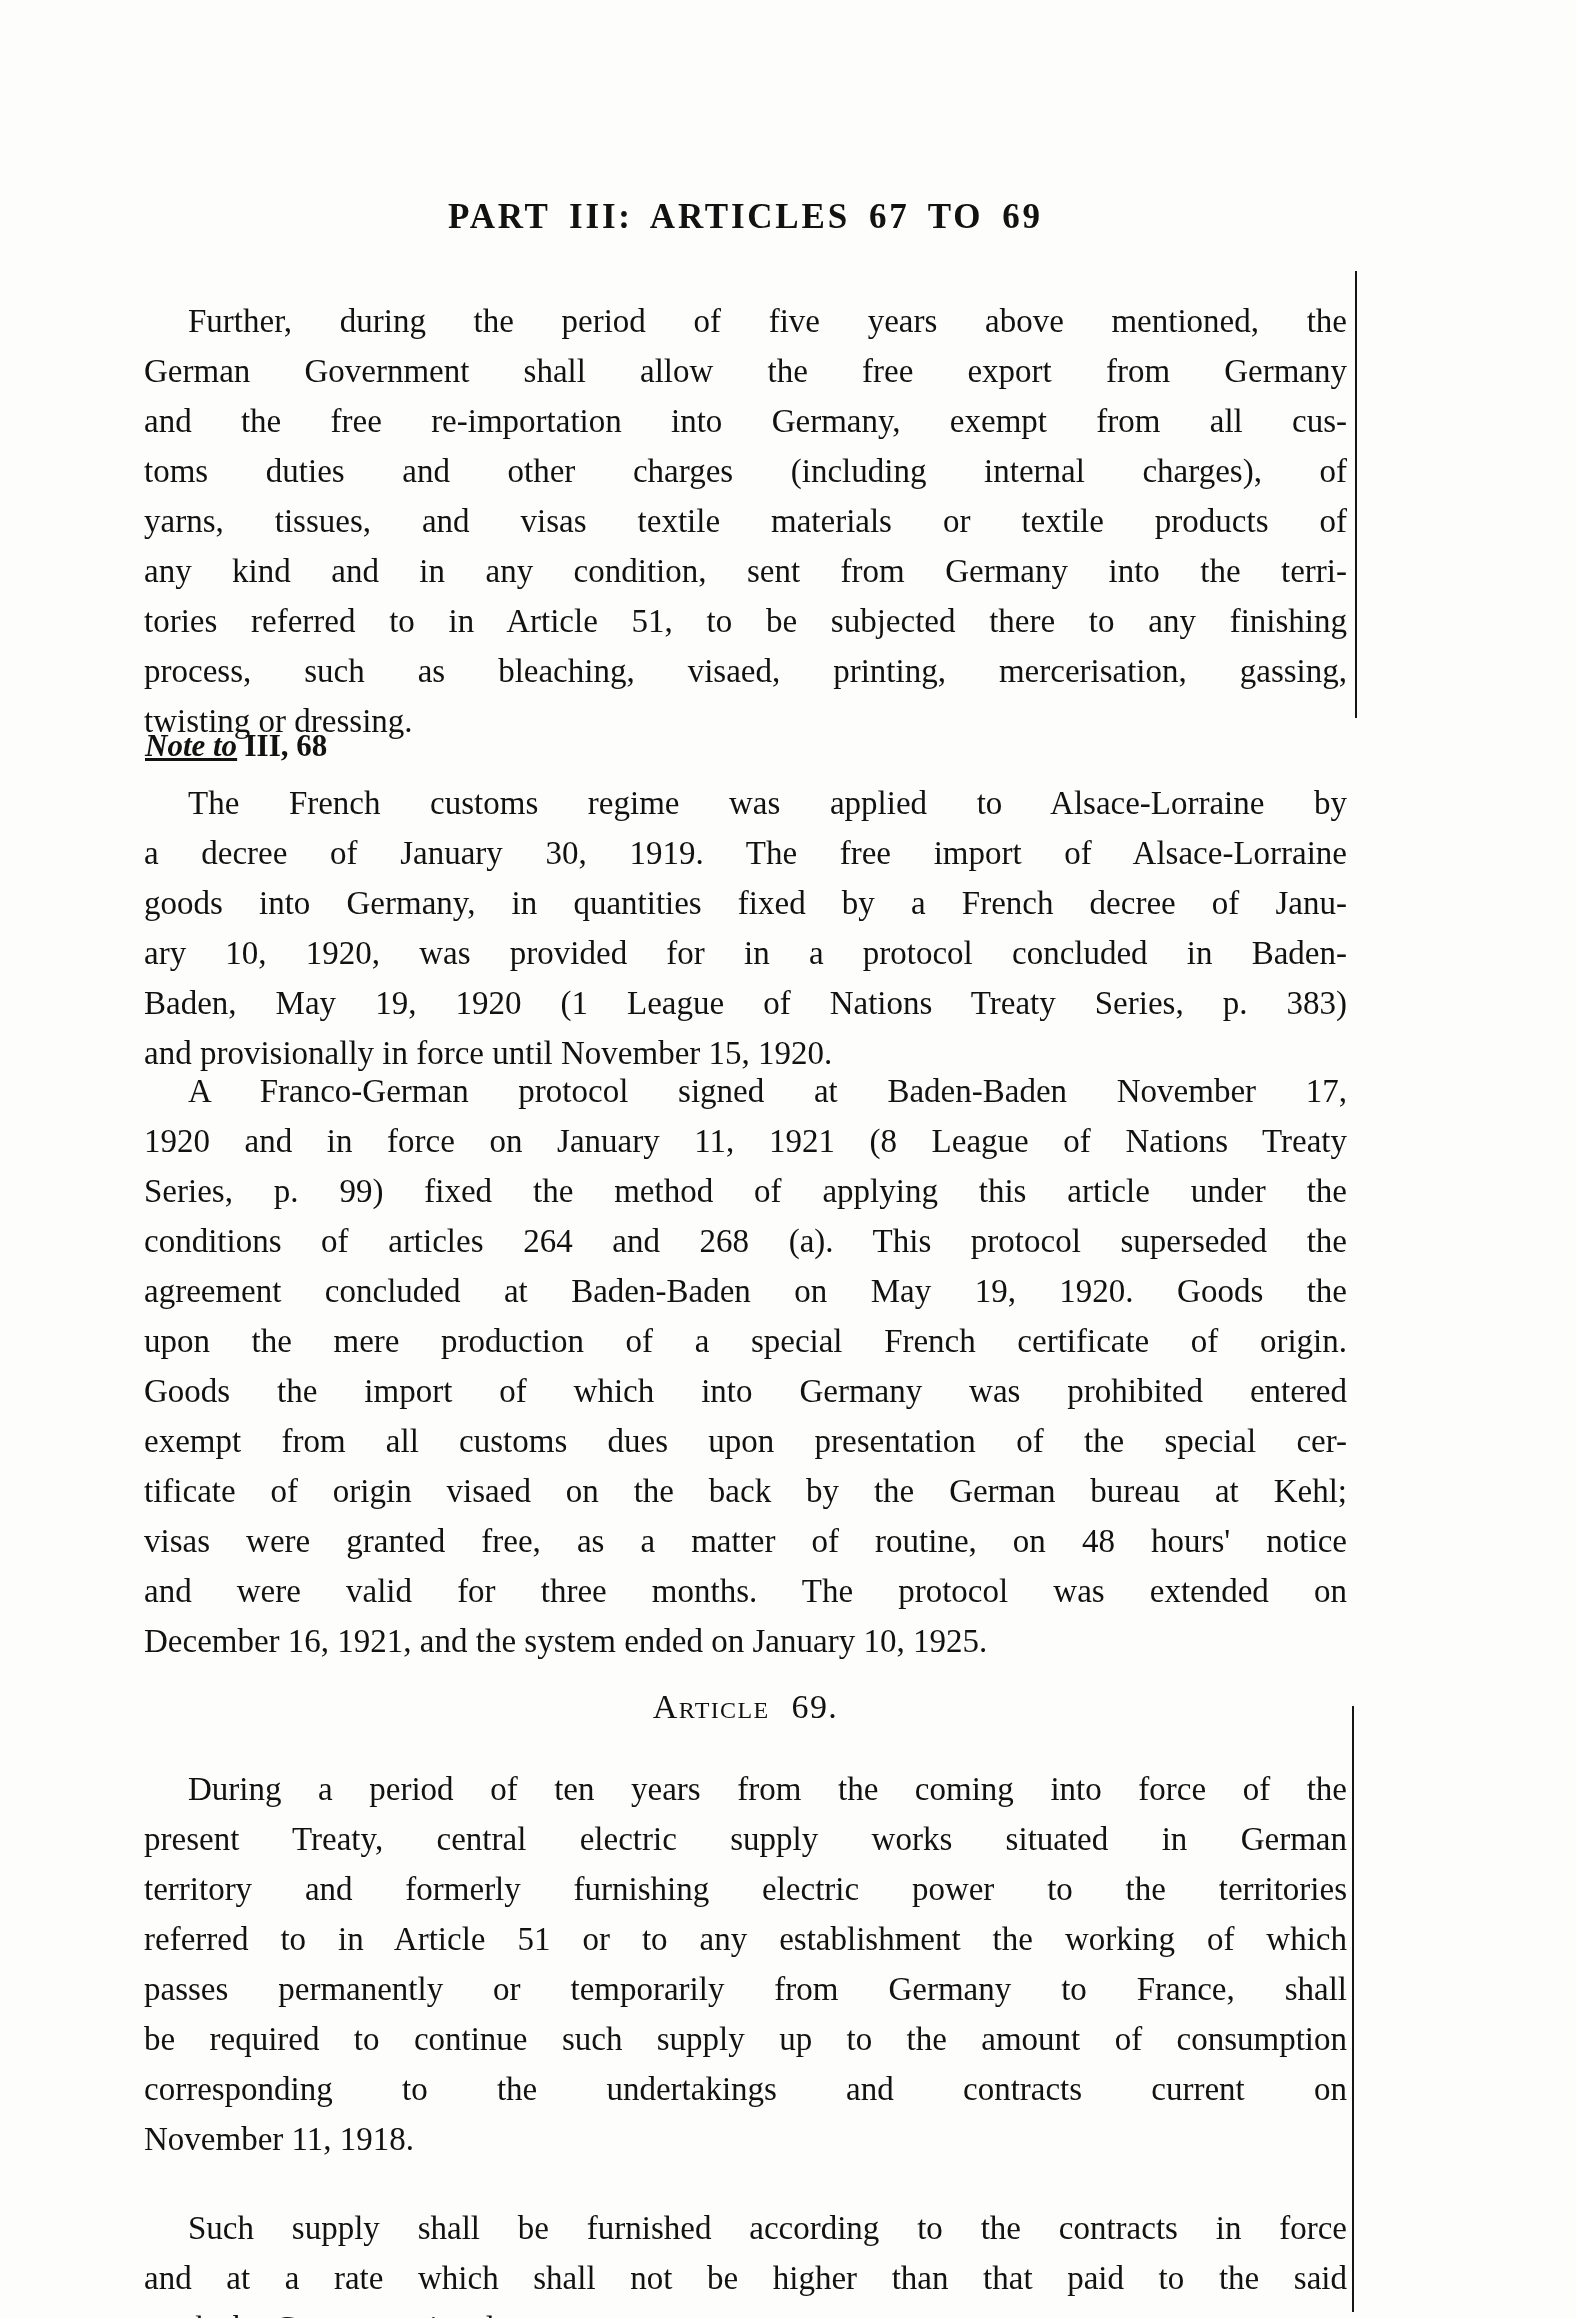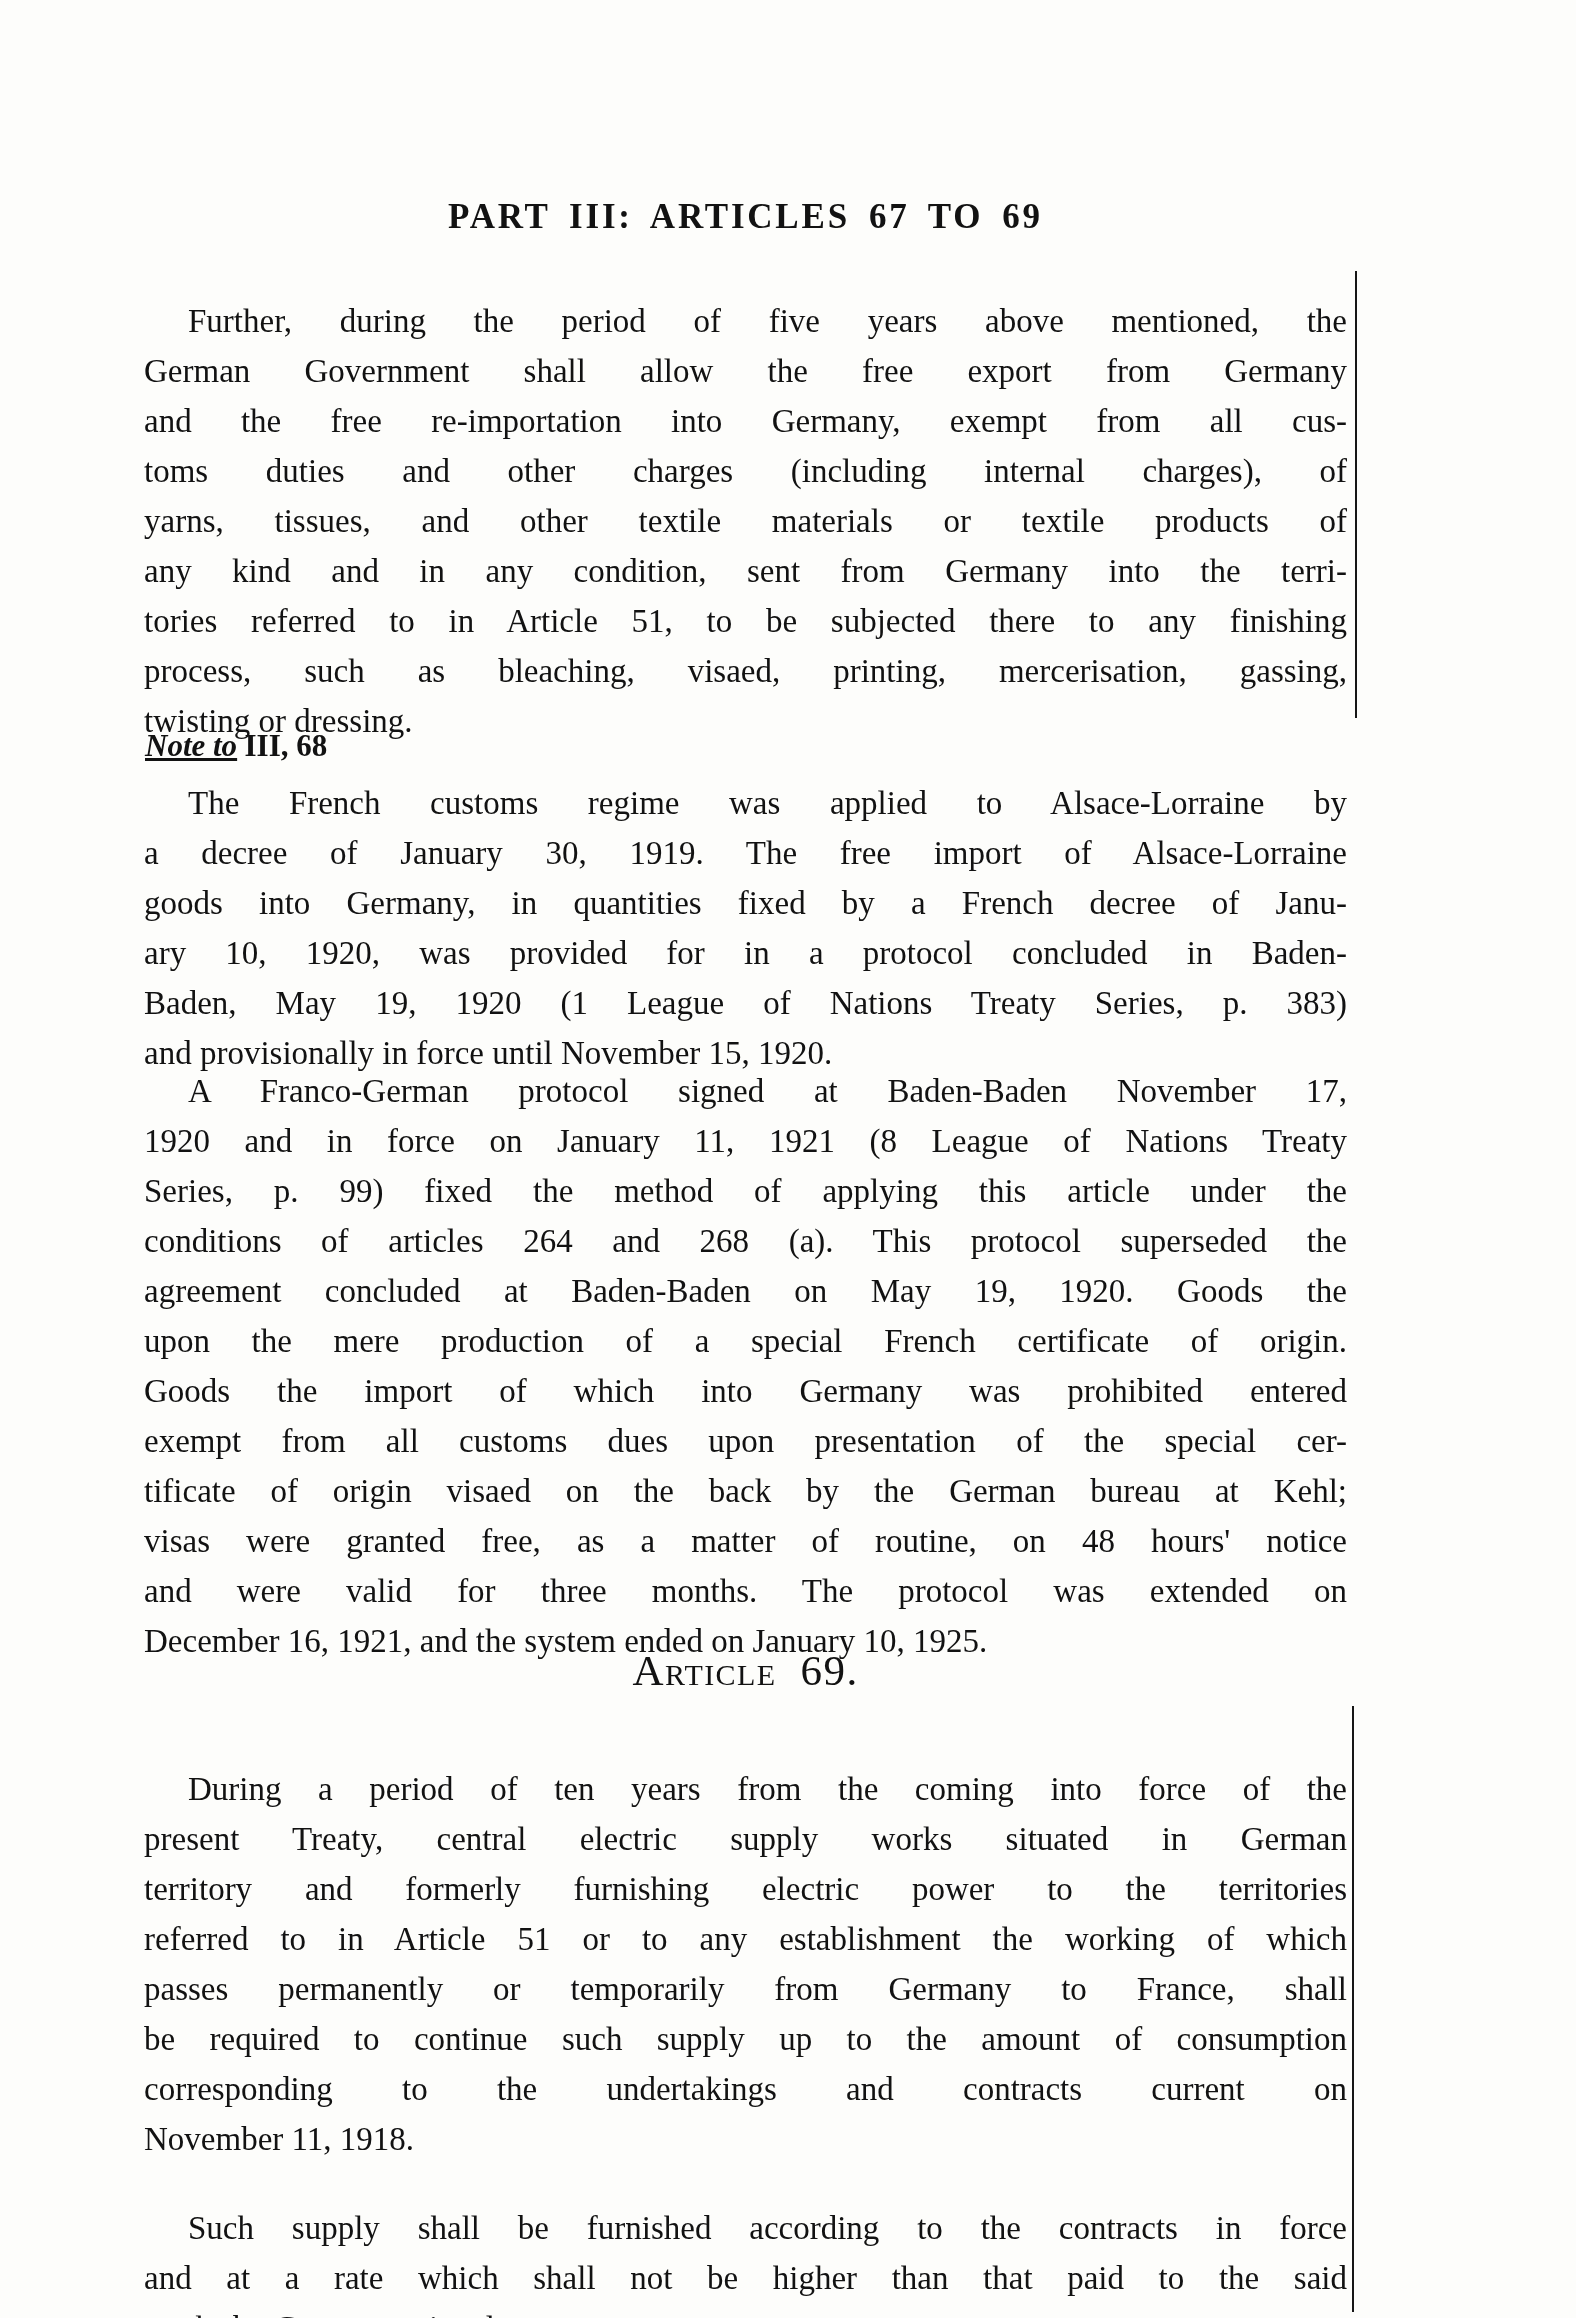--- a/index.html
+++ b/index.html
@@ -45,23 +45,23 @@
   .note-heading {
     position: absolute;
     left: 145px; top: 730px;
     font-size: 31px;
     font-weight: 700;
     line-height: 32px;
   }
   .note-heading .it { font-style: italic; padding-right: 7.4px; text-decoration: underline; }
   .article-heading {
     position: absolute;
-    left: 144px; top: 1652px; width: 1203px;
+    left: 144px; top: 1688px; width: 1203px;
     text-align: center;
-    font-size: 43px;
+    font-size: 34px;
     font-variant: small-caps;
     letter-spacing: 1.4px;
     word-spacing: 12px;
     line-height: 37px;
   }
   .rule {
     position: absolute;
     width: 2.3px;
     background: #161616;
   }
@@ -81,21 +81,21 @@
 
 <div class="page">
 
   <div class="header">PART III: ARTICLES 67 TO 69</div>
 
   <div id="para-art68" class="para indent">
       <div class="line">Further, during the period of five years above mentioned, the</div>
       <div class="line">German Government shall allow the free export from Germany</div>
       <div class="line">and the free re-importation into Germany, exempt from all cus-</div>
       <div class="line">toms duties and other charges (including internal charges), of</div>
-      <div class="line">yarns, tissues, and other textile materials or textile products of</div>
+      <div class="line">yarns, tissues, and visas textile materials or textile products of</div>
       <div class="line">any kind and in any condition, sent from Germany into the terri-</div>
       <div class="line">tories referred to in Article 51, to be subjected there to any finishing</div>
       <div class="line">process, such as bleaching, visaed, printing, mercerisation, gassing,</div>
       <div class="line last">twisting or dressing.</div>
     </div>
 
   <div id="rule-upper" class="rule"></div>
 
   <div class="note-heading">
     <span class="it">Note to</span><span>III, 68</span>

